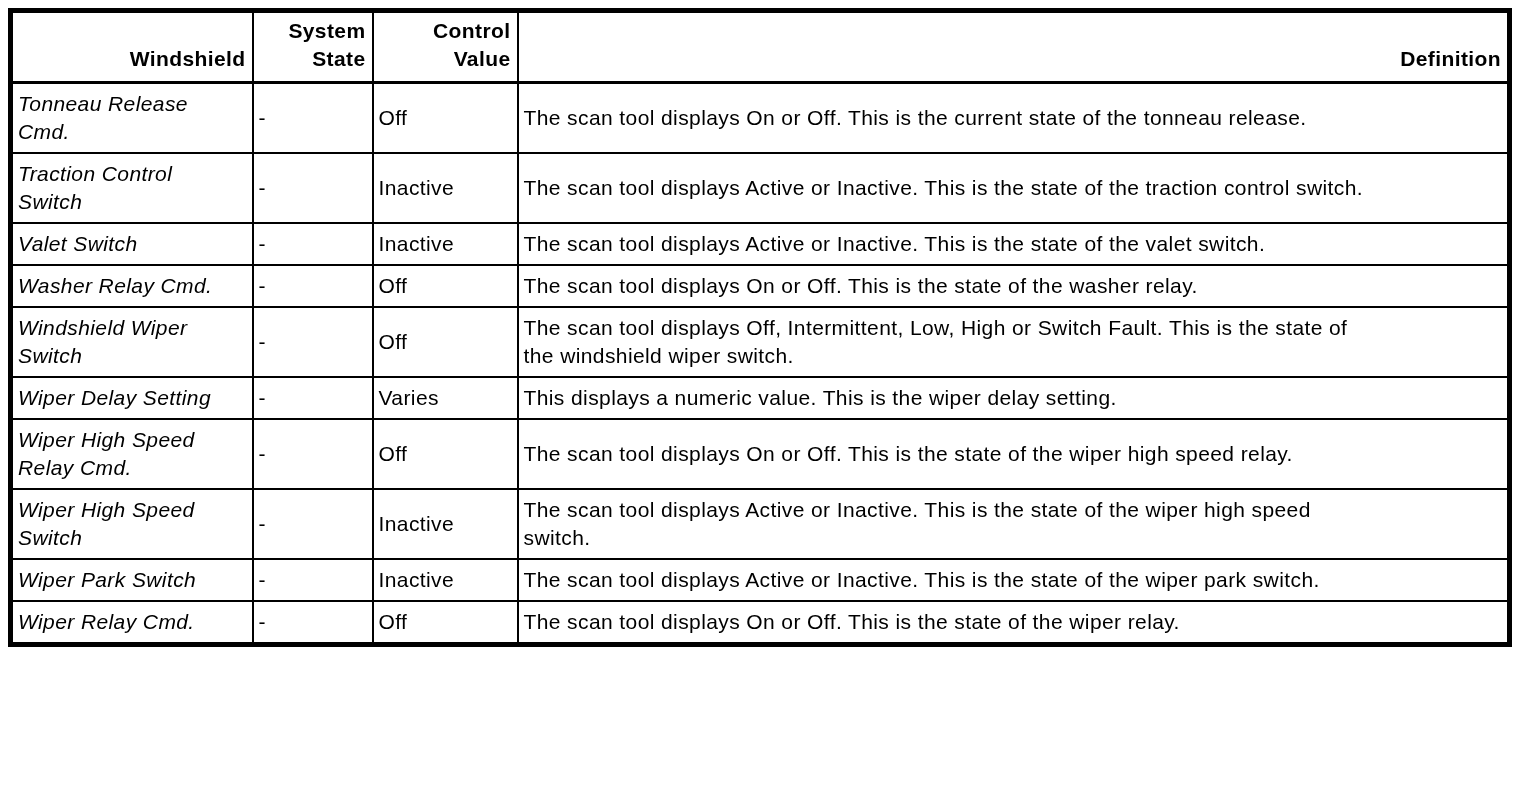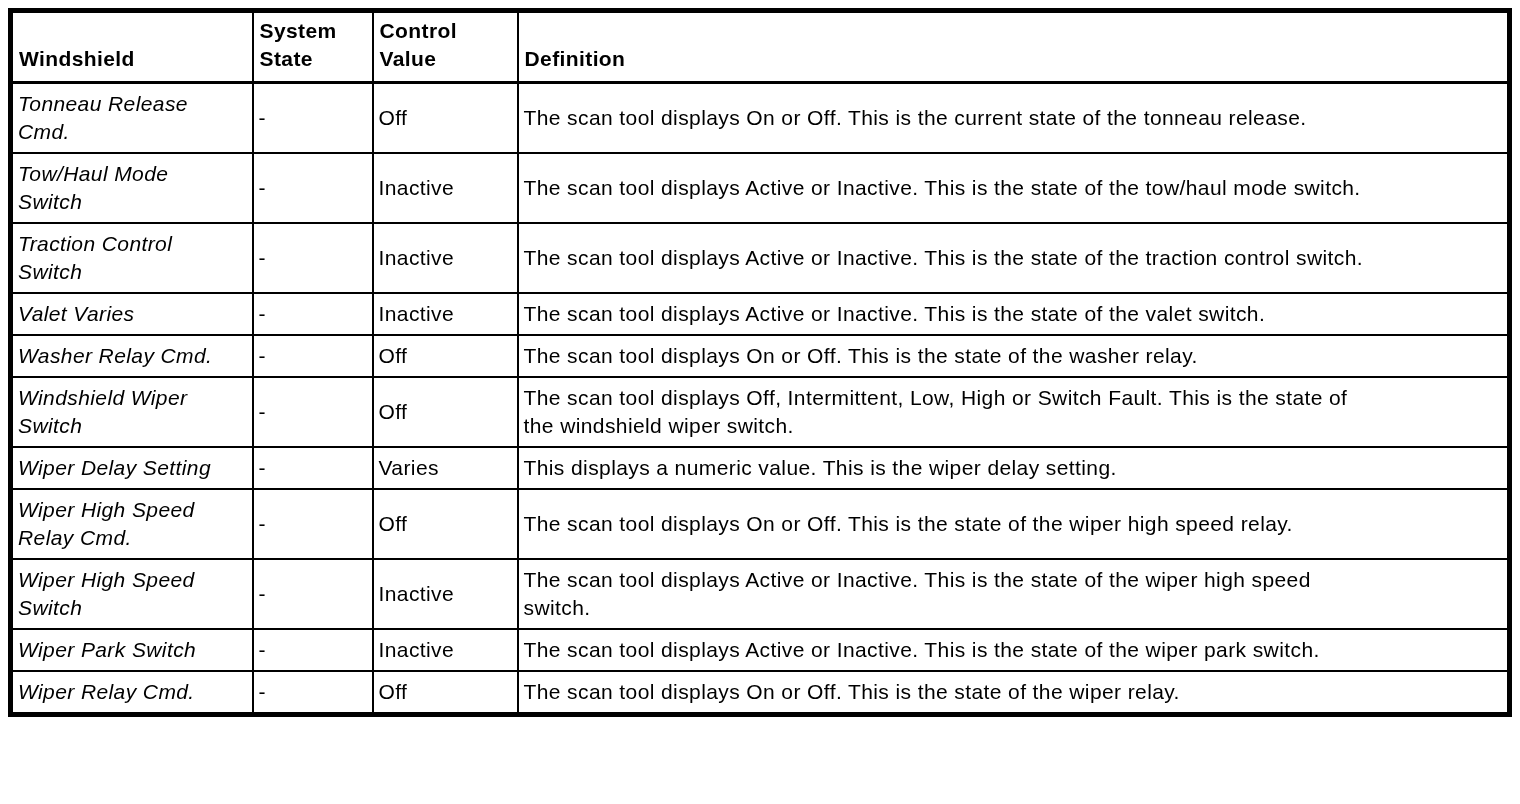--- a/index.html
+++ b/index.html
@@ -32,21 +32,21 @@
   col.c-def    { width: auto;  }
   th, td {
     border: 2px solid #000000;
     box-sizing: border-box;
     overflow: hidden;
   }
   thead th {
     border-bottom: 3px solid #000000;
     height: 70px;
     vertical-align: bottom;
-    text-align: left;
+    text-align: right;
     font-weight: bold;
     padding: 4px 6px 8px 6px;
   }
   tbody td {
     height: 42px;
     vertical-align: middle;
     text-align: left;
     padding: 6px 5px;
   }
   td .param-text {
@@ -79,33 +79,27 @@
       </tr>
     </thead>
     <tbody>
         <tr>
           <td><span class="param-text">Tonneau Release Cmd.</span></td>
           <td><span>-</span></td>
           <td><span>Off</span></td>
           <td><span class="def-text">The scan tool displays On or Off. This is the current state of the tonneau release.</span></td>
         </tr>
         <tr>
-          <td><span class="param-text">Tow/Haul Mode Switch</span></td>
-          <td><span>-</span></td>
-          <td><span>Inactive</span></td>
-          <td><span class="def-text">The scan tool displays Active or Inactive. This is the state of the tow/haul mode switch.</span></td>
-        </tr>
-        <tr>
           <td><span class="param-text">Traction Control Switch</span></td>
           <td><span>-</span></td>
           <td><span>Inactive</span></td>
           <td><span class="def-text">The scan tool displays Active or Inactive. This is the state of the traction control switch.</span></td>
         </tr>
         <tr>
-          <td><span class="param-text">Valet Varies</span></td>
+          <td><span class="param-text">Valet Switch</span></td>
           <td><span>-</span></td>
           <td><span>Inactive</span></td>
           <td><span class="def-text">The scan tool displays Active or Inactive. This is the state of the valet switch.</span></td>
         </tr>
         <tr>
           <td><span class="param-text">Washer Relay Cmd.</span></td>
           <td><span>-</span></td>
           <td><span>Off</span></td>
           <td><span class="def-text">The scan tool displays On or Off. This is the state of the washer relay.</span></td>
         </tr>

